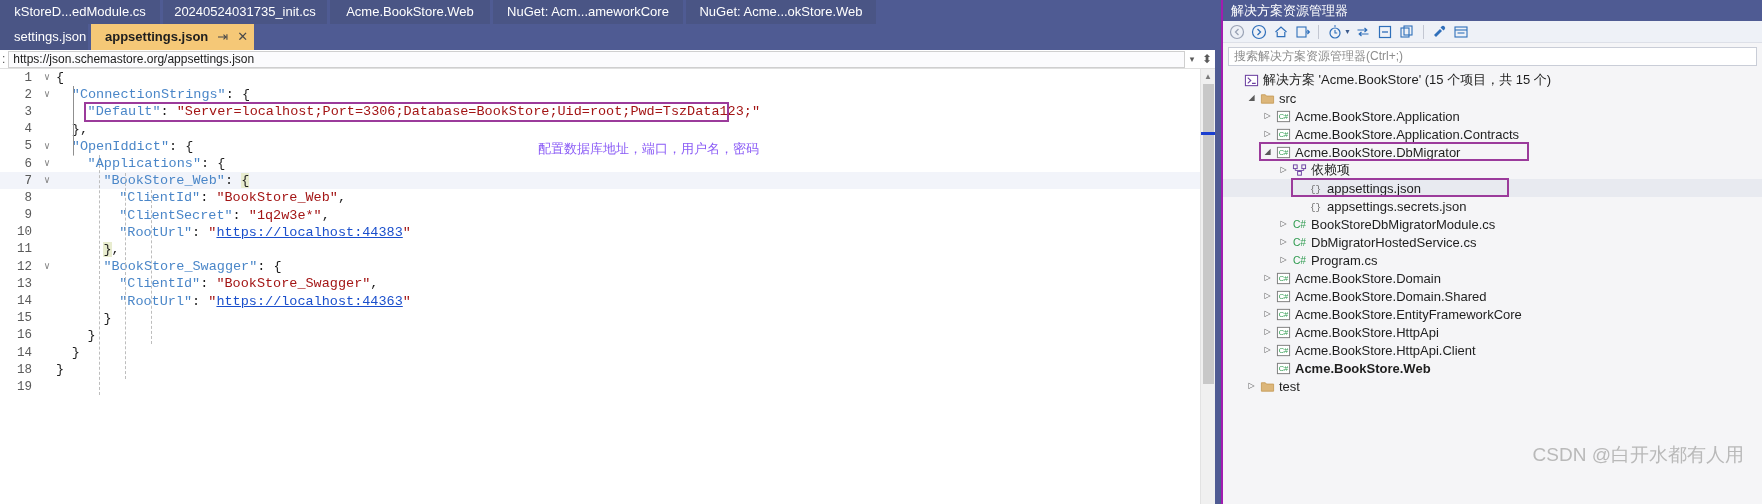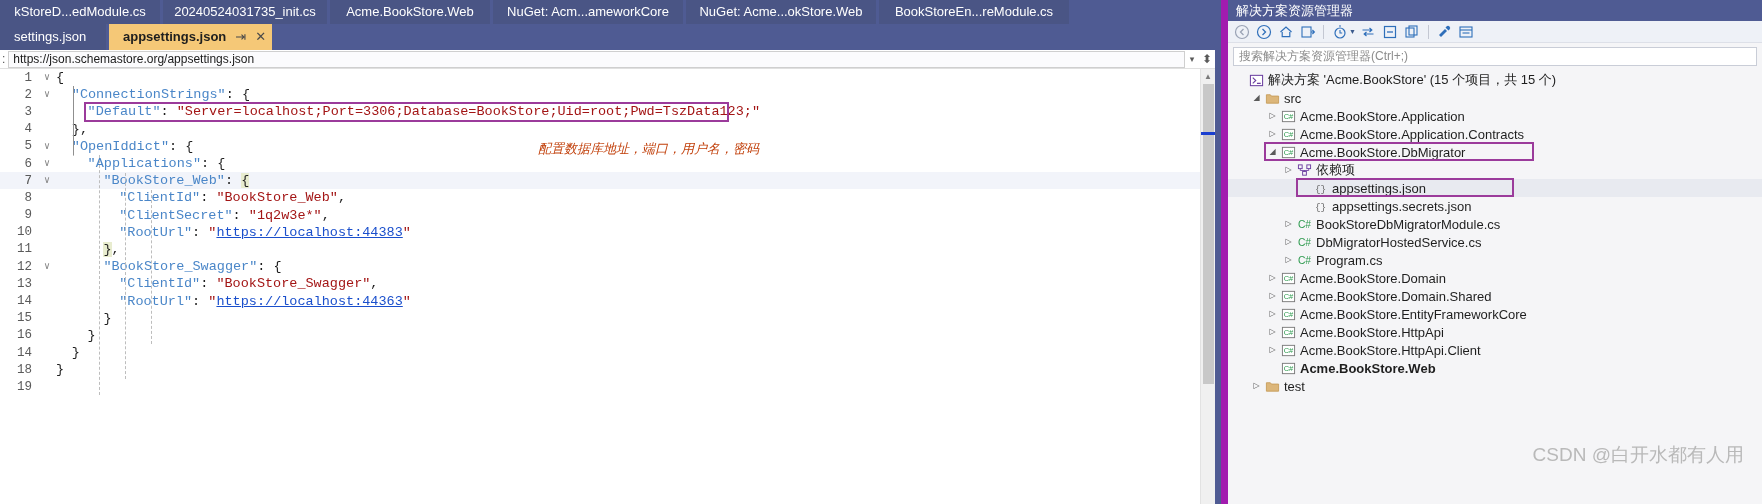--- a/index.html
+++ b/index.html
@@ -123,21 +123,21 @@
 
   
   .vsplit {
     position:absolute; left:1215px; top:0; width:6px; height:504px;
     background:#4f5b93;
   }
 
   
   .solexp {
     position:absolute; left:1221px; top:0; width:541px; height:504px;
-    background:#f5f5f7; border-left:7px solid #a21caf;
+    background:#f5f5f7; border-left:2px solid #a21caf;
   }
   .solexp-title {
     height:21px; background:#4f5b93; color:#ffffff;
     font-size:13px; line-height:21px; padding-left:8px; white-space:nowrap;
   }
   .solexp-toolbar {
     height:22px; background:#eef1f7; border-bottom:1px solid #dde0e8;
     display:flex; align-items:center; gap:3px; padding:0 4px;
   }
   .tbtn {
@@ -190,27 +190,24 @@
         </div>
         <div class="tab" style="width: 160px; justify-content: center;">
           <span>Acme.BookStore.Web</span>
         </div>
         <div class="tab" style="width: 190px; justify-content: center;">
           <span>NuGet: Acm...ameworkCore</span>
         </div>
         <div class="tab" style="width: 190px; justify-content: center;">
           <span>NuGet: Acme...okStore.Web</span>
         </div>
-        <div class="tab" style="width: 190px; justify-content: center;">
-          <span>BookStoreEn...reModule.cs</span>
-        </div>
       </div>
 
     <div class="tabwell row2" id="tabrow2">
-        <div class="tab preview" style="width: 106px;">
+        <div class="tab preview" style="width: 88px;">
           <span>settings.json</span>
         </div>
         <div class="tab active-doc">
           <span>appsettings.json</span>
           <span class="pin">⇥</span>
           <span class="closex">✕</span>
         </div>
       </div>
 
     <div class="schemabar">
@@ -323,21 +320,21 @@
 
       <div class="guide" style="left:73px; top:17px; height:70px;"></div>
       <div class="guide" style="left:99px; top:86px; height:240px;"></div>
       <div class="guide" style="left:125px; top:104px; height:206px;"></div>
       <div class="guide" style="left:151px; top:121px; height:154px;"></div>
 
       <div class="bracketline" style="left:73px; top:17px; height:69px; border-color:#8f8f8f;"></div>
 
       <div class="callout" id="co-line3" style="left: 83.6px; top: 33.4px; width: 645px; height: 19.2px; border-color: rgb(155, 59, 155);"></div>
 
-      <div class="annot" id="annot" style="left: 538px; top: 70.8px; color: #c2410c; font-style: italic;">配置数据库地址，端口，用户名，密码</div>
+      <div class="annot" id="annot" style="left: 538px; top: 70.8px; color: #8b5cf6;">配置数据库地址，端口，用户名，密码</div>
     </div>
 
     <div class="ed-scrollbar">
       <div class="ed-scroll-up">▲</div>
       <div class="ed-thumb"></div>
       <div class="ed-marker-blue" style="top:63px;"></div>
     </div>
   </div>
 
   <div class="vsplit"></div>

